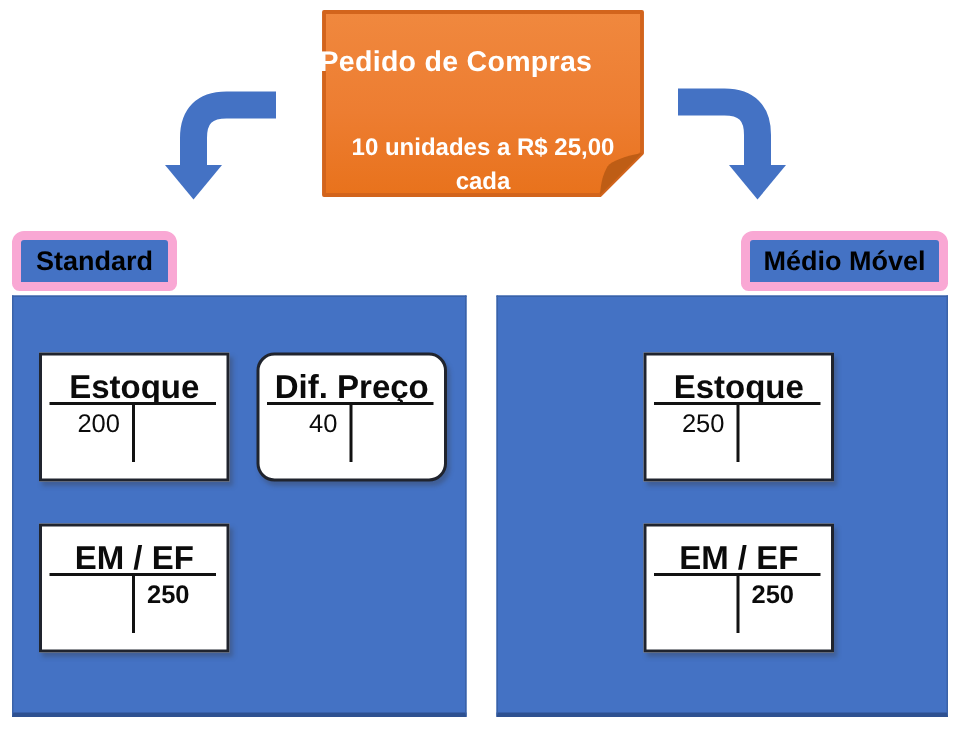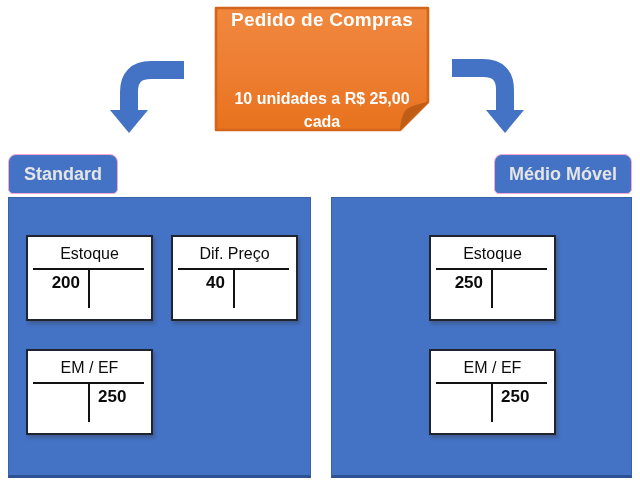--- a/index.html
+++ b/index.html
@@ -6,53 +6,53 @@
   .canvas{position:relative;width:640px;height:488px;background:#ffffff;overflow:hidden;
           font-family:"Liberation Sans",sans-serif;}
   *{box-sizing:border-box;}
 
   
   .arrows{position:absolute;left:0;top:0;width:640px;height:488px;pointer-events:none;}
 
   
   .note{position:absolute;left:213px;top:5px;width:218px;height:128px;}
   .note svg{position:absolute;left:0;top:0;}
-  .note-title{position:absolute;left:0;top:4px;width:100%;text-align:center;
+  .note-title{position:absolute;left:0;top:26px;width:100%;text-align:left;
               color:#fff;font-size:19px;font-weight:bold;letter-spacing:.2px;}
   .note-body{position:absolute;left:9px;top:62px;width:200px;text-align:center;
              color:#fff;font-size:16px;font-weight:bold;line-height:23px;margin-top:20px;}
 
   
   .tab{position:absolute;top:154px;height:40px;background:#4472C4;
-       border:1px solid #f9a8d4;border-radius:8px 8px 5px 5px;
+       border:6px solid #f9a8d4;border-radius:8px 8px 5px 5px;
        display:flex;align-items:center;justify-content:center;
-       color:#e5e5e5;font-size:18px;font-weight:600;}
+       color:#000000;font-size:18px;font-weight:600;}
   .tab-left{left:8px;width:110px;}
   .tab-right{left:494px;width:138px;}
 
   
   .panel{position:absolute;top:197px;height:281px;background:#4472C4;
          border:1px solid #3a62a8;border-bottom:3px solid #2e5191;}
   .panel-left{left:8px;width:303px;}
   .panel-right{left:331px;width:301px;}
 
   
   .taccount{position:absolute;width:127px;height:86px;background:#fff;
             border:2px solid #20242e;box-shadow:2px 3px 3px rgba(60,70,95,.45);}
   .t-title{position:absolute;left:0;top:8px;width:100%;text-align:center;
-           color:#0b0b0b;font-size:16px;font-weight:normal;}
+           color:#0b0b0b;font-size:22px;font-weight:bold;}
   .t-hline{position:absolute;left:5px;right:7px;top:31px;height:2px;background:#121212;}
   .t-vline{position:absolute;left:60px;top:31px;bottom:11px;width:2px;background:#121212;}
   .t-debit{position:absolute;left:0;top:36px;width:52px;text-align:right;
-           color:#0b0b0b;font-size:17px;font-weight:bold;}
+           color:#0b0b0b;font-size:17px;font-weight:normal;}
   .t-credit{position:absolute;left:70px;top:36px;width:50px;text-align:left;
             color:#0b0b0b;font-size:17px;font-weight:bold;}
 
   .pos-a{left:17px;top:37px;}   
-  .pos-b{left:162px;top:37px;}  
+  .pos-b{left:162px;top:37px;border-radius:12px;}  
   .pos-c{left:17px;top:151px;}  
   .pos-d{left:97px;top:37px;}   
   .pos-e{left:97px;top:151px;}  
 </style>
 </head>
 <body>
 
 <div class="canvas">
 
   <svg class="arrows" width="640" height="488" viewBox="0 0 640 488">

